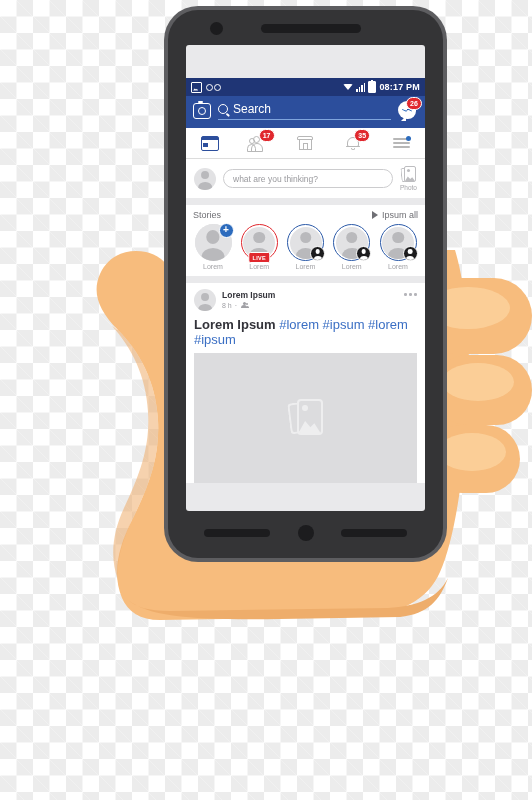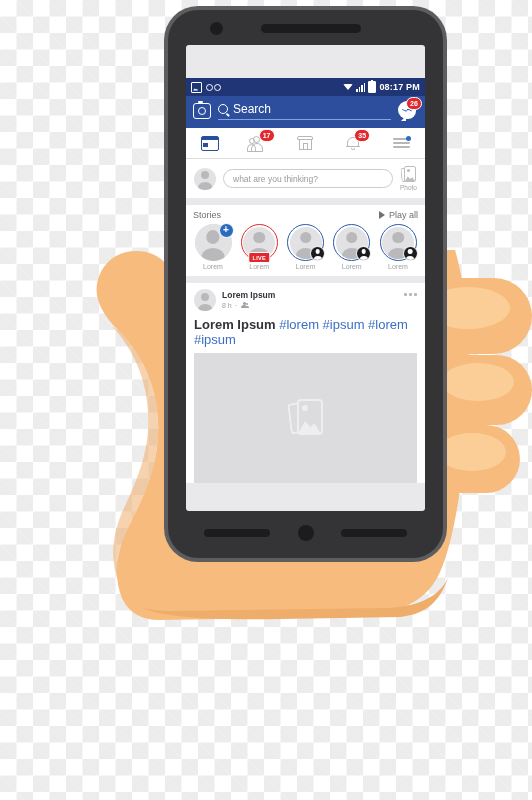--- a/index.html
+++ b/index.html
@@ -324,21 +324,21 @@
       </div>
     </div>
 
     <div class="spacer"></div>
 
     <div class="stories">
       <div class="stories-head">
         <span class="stories-title">Stories</span>
         <div class="playall">
           <span class="play-tri"></span>
-          <span>Play all</span>
+          <span>Ipsum all</span>
         </div>
       </div>
       <div class="story-row">
 
         <div class="story">
           <div class="story-ring none">
             <div class="avatar"></div>
             <span class="plus">+</span>
           </div>
           <span class="story-name">Lorem</span>

